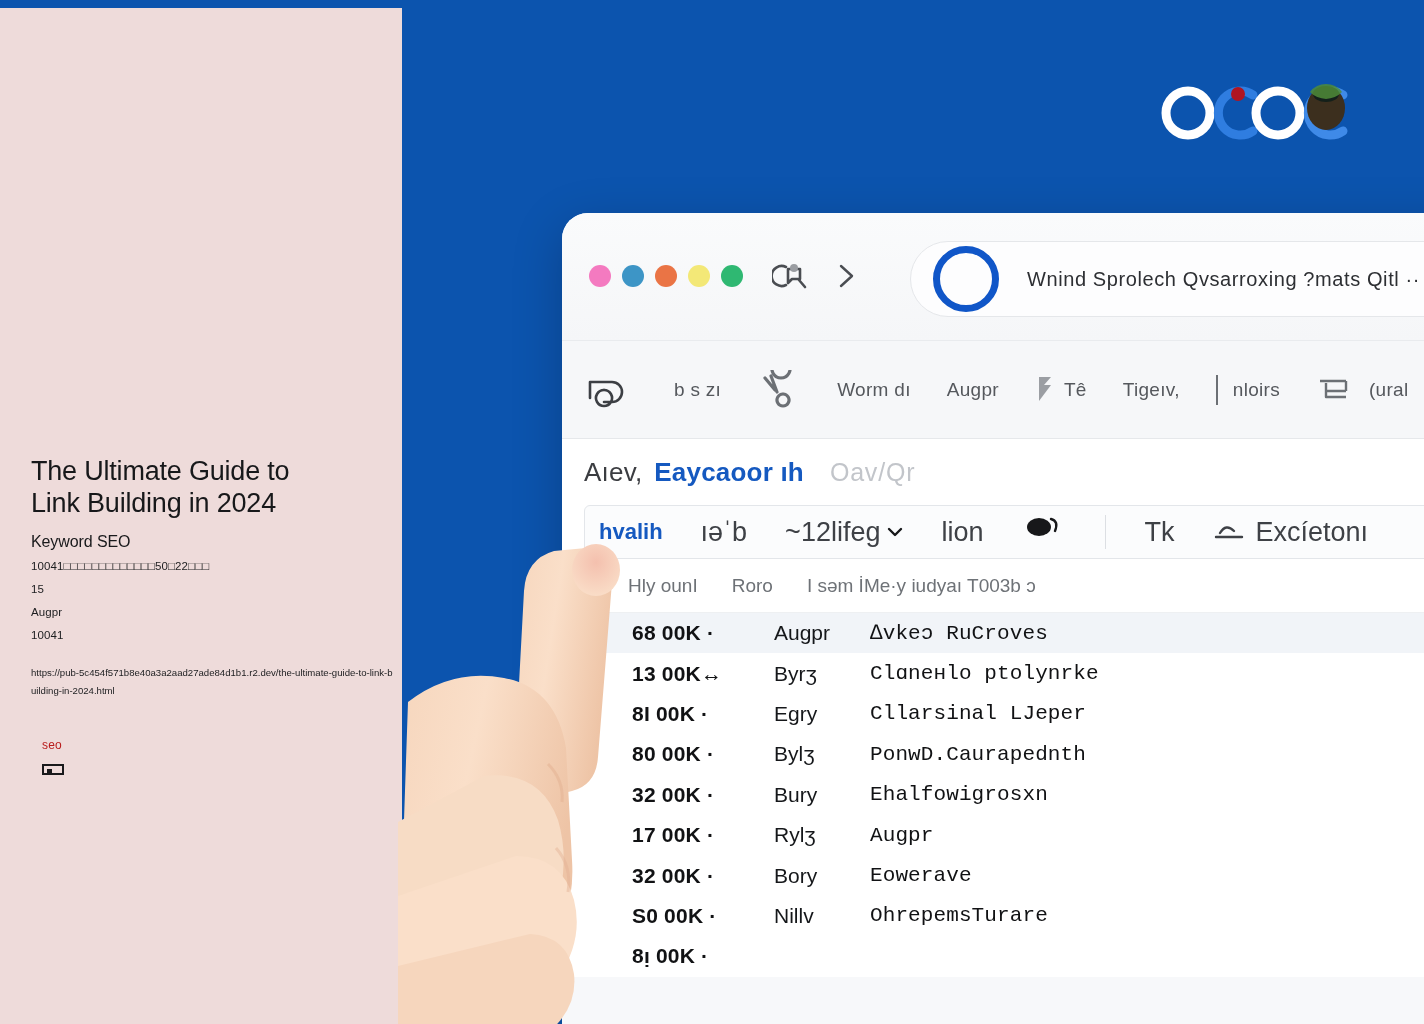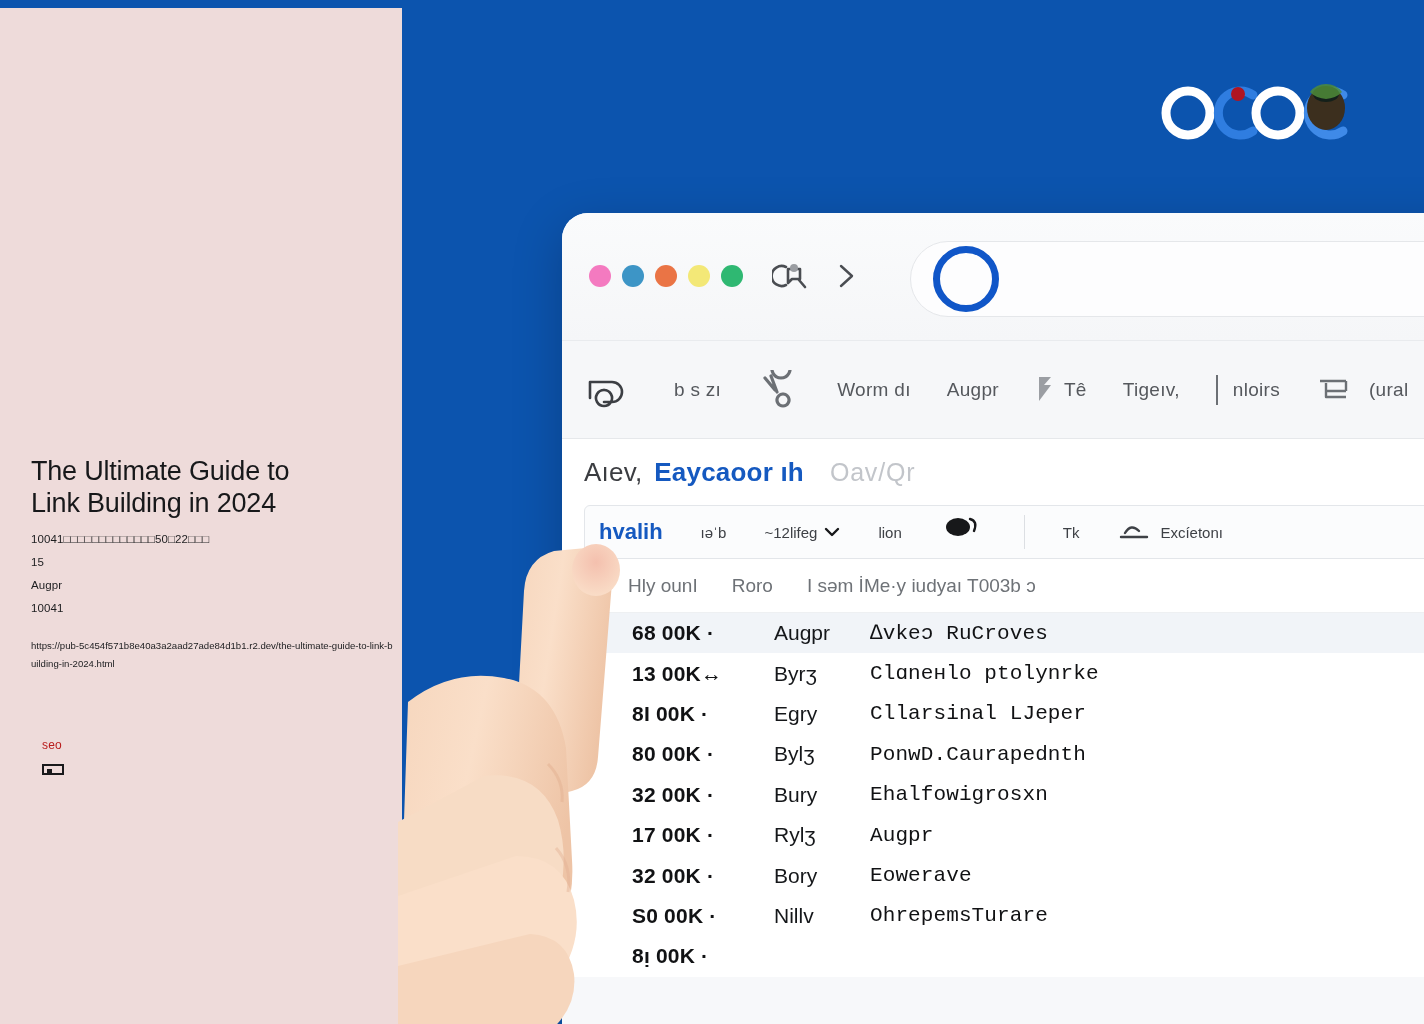--- a/index.html
+++ b/index.html
@@ -86,21 +86,21 @@
   .hl-b { font-size: 26px; color: #1559c0; font-weight: 700; letter-spacing: .2px; }
   .hl-c { font-size: 25px; color: #c2c5ca; letter-spacing: .8px; margin-left: 14px; }
   
   #filterbar-wrap { padding: 0 0 0 22px; background: #ffffff; }
   #filterbar {
     height: 54px; background: #fbfcfd; border: 1px solid #e3e6ea; border-radius: 6px;
     display: flex; align-items: center; gap: 38px; padding: 0 14px;
     white-space: nowrap; overflow: hidden;
   }
   .fb-blue { font-size: 22px; color: #1559c0; font-weight: 600; }
-  .fb-item { font-size: 15px; color: #3e4146; display: flex; align-items: center; gap: 7px; }
+  .fb-item { font-size: 27px; color: #3e4146; display: flex; align-items: center; gap: 7px; }
   .fb-sep { width: 1px; height: 34px; background: #dcdfe3; }
   
   #colheaders {
     height: 54px; background: #ffffff; display: flex; align-items: center;
     gap: 34px; padding-left: 66px; white-space: nowrap; color: #6e7277; font-size: 19px;
     border-bottom: 1px solid #eef0f2;
   }
   
   #rows { background: #ffffff; }
   .row {
@@ -138,20 +138,21 @@
       <ellipse cx="166" cy="30" rx="19" ry="22" fill="#3c2f1e"></ellipse>
       <ellipse cx="166" cy="16" rx="13" ry="8" fill="#14201a"></ellipse>
       <path d="M150 14 a20 20 0 0 1 32 0 a22 22 0 0 1 -32 0" fill="#4f8c3a" opacity=".85"></path>
     </svg>
   </div>
 
   <div id="left-panel">
     <div id="meta-block">
       <div class="article-title">The Ultimate Guide to
 Link Building in 2024</div>
+      <div class="kw-label">Keyword SEO</div>
       <div class="meta-line tight">10041□□□□□□□□□□□□□50□22□□□</div>
       <div class="meta-line tight">15</div>
       <div class="meta-line tight">Augpr</div>
       <div class="meta-line tight">10041</div>
       <div class="meta-url">https://pub-5c454f571b8e40a3a2aad27ade84d1b1.r2.dev/the-ultimate-guide-to-link-building-in-2024.html</div>
     </div>
 
     <div id="tag-block">
       <div class="tag-text">seo</div>
       <svg class="tag-icon" viewBox="0 0 22 13">
@@ -179,20 +180,21 @@
           <circle cx="22" cy="7" r="4" fill="#9a9da2"></circle>
           <path d="M27 19 l6 7" stroke="#4a4d52" stroke-width="2.6" stroke-linecap="round"></path>
         </svg>
         <svg width="22" height="30" viewBox="0 0 22 30">
           <path d="M5 5 L16 15 L5 25" fill="none" stroke="#4a4d52" stroke-width="2.4" stroke-linecap="round" stroke-linejoin="round"></path>
         </svg>
       </div>
 
       <div id="addressbar">
         <span id="ring"></span>
+        <span id="url-text">Wnind Sprolech Qvsarroxing ?mats Qitl  ··</span>
       </div>
     </div>
 
     <div id="toolbar">
       <div class="tb-item">
         <svg width="56" height="40" viewBox="0 0 56 40">
           <path d="M8 12 v16 M8 12 h22 a10 10 0 0 1 0 20 h-8 M22 20 a8 8 0 1 0 .01 0" fill="none" stroke="#3c3f44" stroke-width="2.6" stroke-linecap="round"></path>
         </svg>
       </div>
       <div class="tb-item">b s zı</div>

